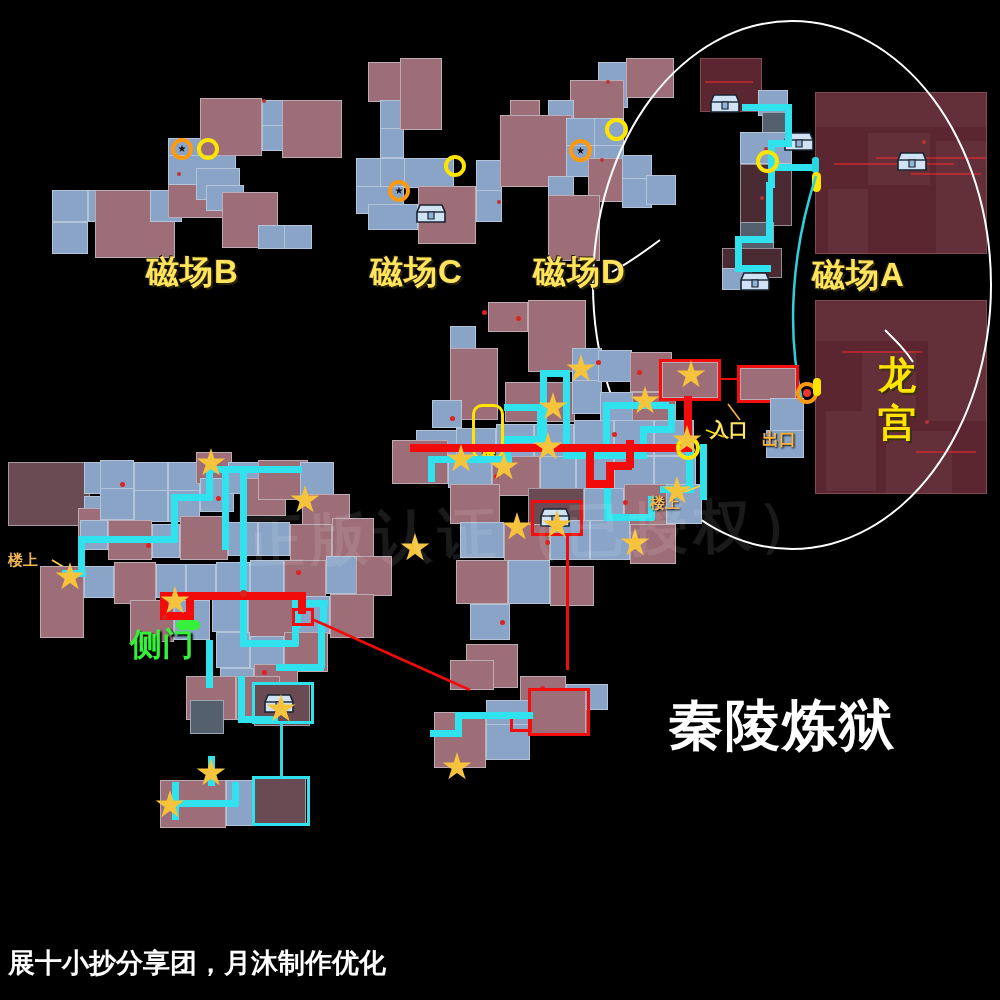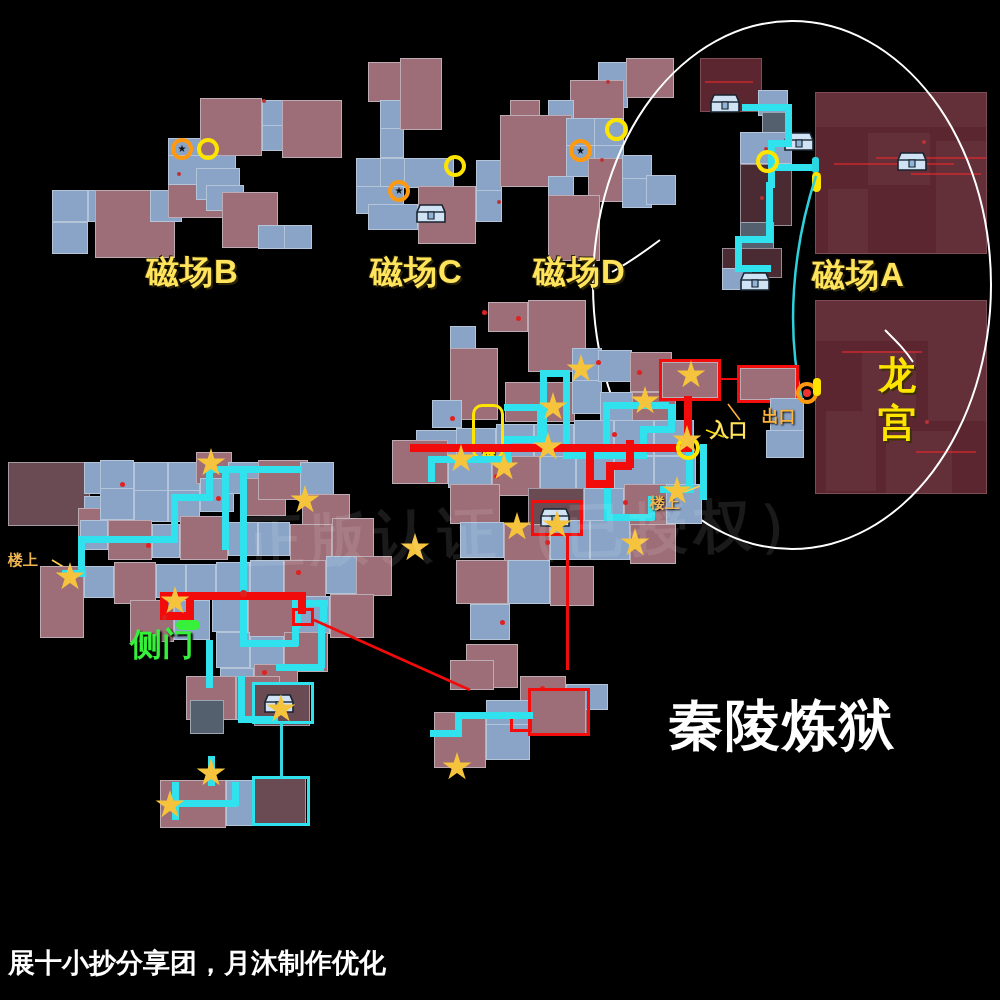--- a/index.html
+++ b/index.html
@@ -353,21 +353,21 @@
   <svg style="position:absolute;left:0;top:0;width:1000px;height:1000px;pointer-events:none;">
     <path d="M684 492 L700 486" stroke="#ffd24a" stroke-width="1.6" fill="none"></path>
     <path d="M740 420 L728 404" stroke="#ffb43c" stroke-width="1.6" fill="none"></path>
     <path d="M724 437 L706 430" stroke="#ffe400" stroke-width="1.6" fill="none"></path>
     <path d="M52 560 L72 572" stroke="#ffd24a" stroke-width="1.6" fill="none"></path>
   </svg>
 
   <div class="lbl lbl-enter" style="left:710px;top:420px;">入口</div>
   <div class="ringY" style="left:796px;top:382px;width:22px;height:22px;border-color:#ff9a10;"></div>
   <div class="dot" style="left:803px;top:389px;width:8px;height:8px;background:#e33;"></div>
-  <div class="lbl lbl-exit" style="left:762px;top:408px;">出口</div>
+  <div class="lbl lbl-exit" style="left:762px;top:431px;">出口</div>
   <div class="cyanbar" style="left:813px;top:378px;width:8px;height:18px;border-radius:4px;background:#ffe400;"></div>
 
   <div class="star" style="left:566px;top:354px;"></div>
   <div class="star" style="left:538px;top:392px;"></div>
   <div class="star" style="left:630px;top:386px;"></div>
   <div class="star" style="left:533px;top:432px;"></div>
   <div class="star" style="left:446px;top:444px;"></div>
   <div class="star" style="left:489px;top:452px;"></div>
   <div class="star" style="left:676px;top:360px;"></div>
   <div class="star" style="left:672px;top:425px;"></div>

